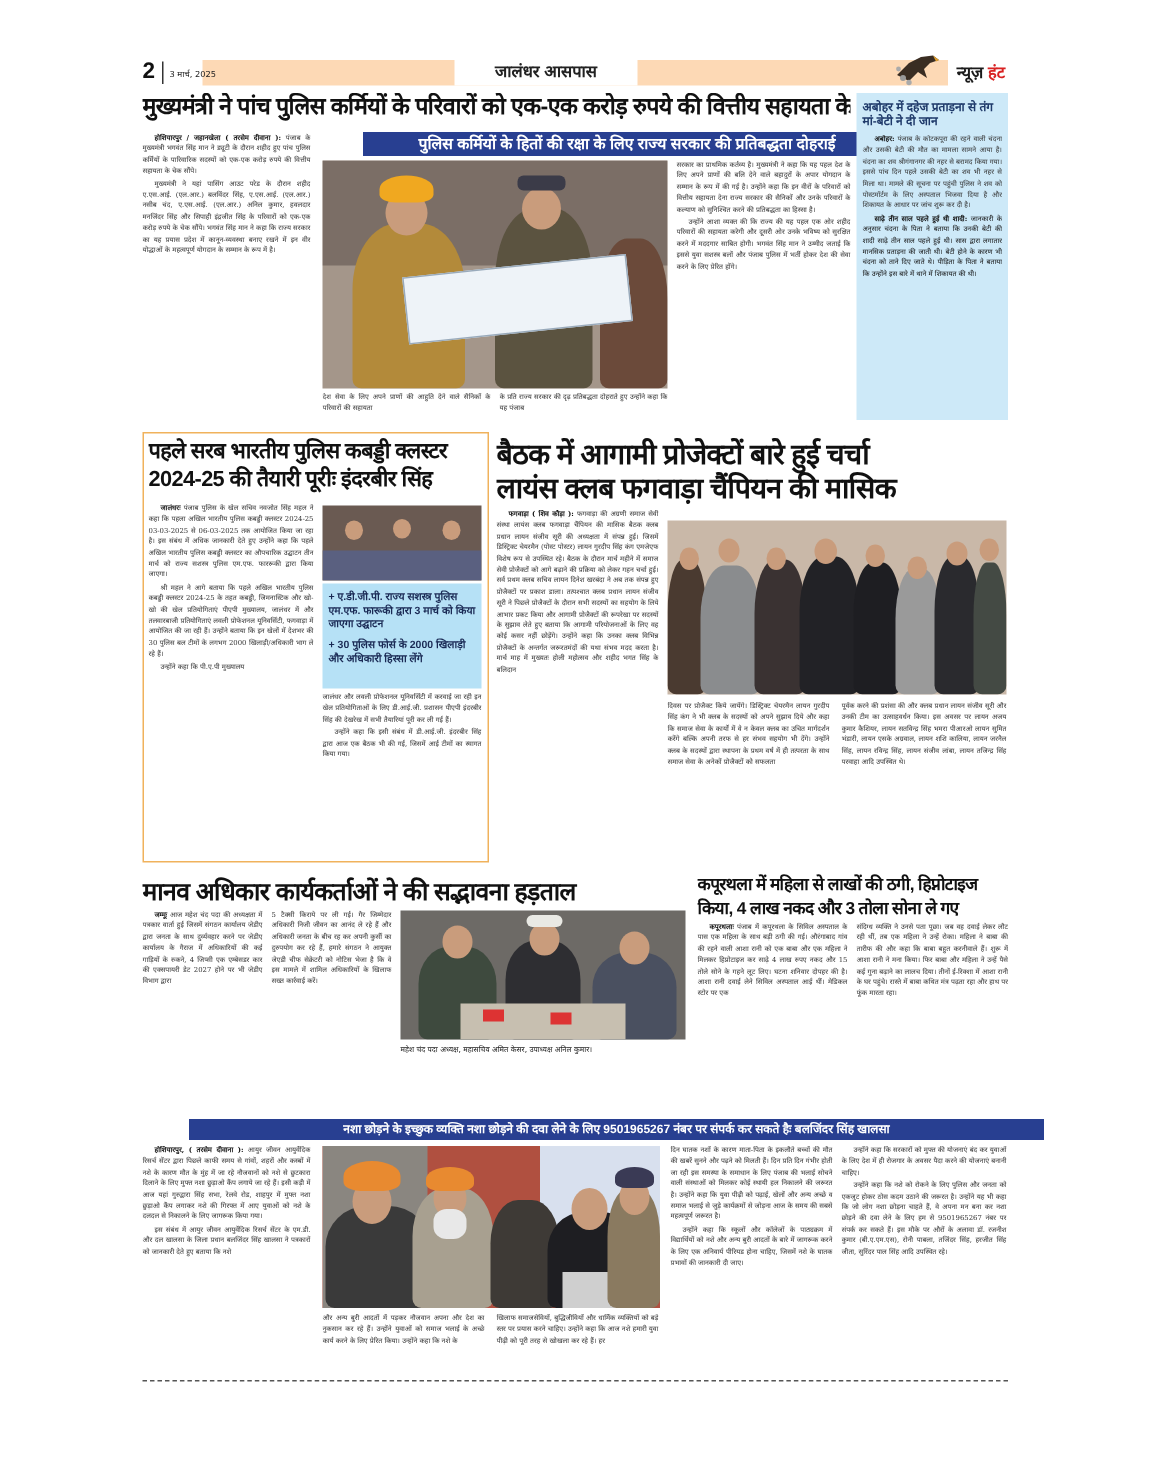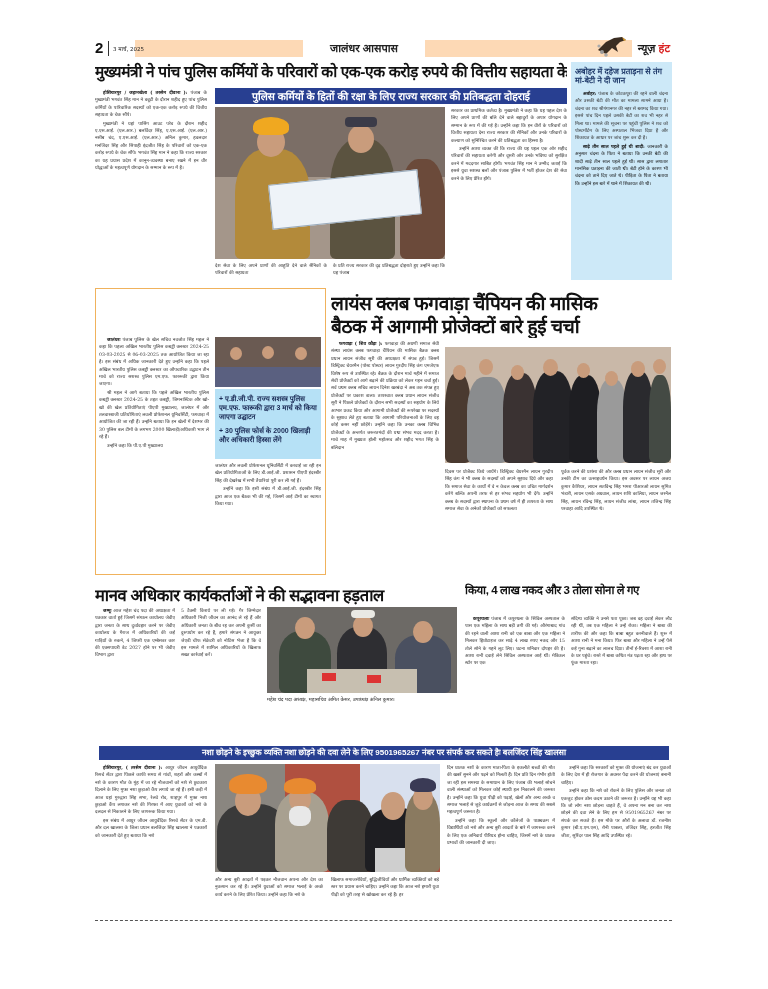--- a/index.html
+++ b/index.html
@@ -27,21 +27,21 @@
   .logo-text .a { color: #1b1b1b; }
   .logo-text .b { color: #d92222; }
 
   
   .sidebox { left: 476px; top: 22px; width: 101px; height: 218px; background: #cde9f8; }
   .sidebox h3 { font-family: "Liberation Sans", sans-serif; font-size: 8px; line-height: 9px; color: #1f3a6a; padding: 5px 4px 3px; font-weight: bold; }
   .sidebox .txt { position: absolute; left: 4px; top: 28px; width: 93px; height: 186px; }
   .sidebox .sub { font-weight: bold; text-indent: 8px; color: #111; }
 
   
-  .bluebar { background: #283f91; color: #fff; font-family: "Liberation Sans", sans-serif; font-weight: bold; white-space: nowrap; overflow: hidden; text-align: center; }
+  .bluebar { background: #283f91; color: #fff; font-family: "Liberation Sans", sans-serif; font-weight: bold; white-space: nowrap; overflow: hidden; text-align: center; margin-left: 27px; }
 
   
   .bullets { background: #b6e1f6; padding: 5px 4px; }
   .bullets div { font-family: "Liberation Sans", sans-serif; font-size: 7px; line-height: 9px; color: #1a2a55; font-weight: bold; margin-bottom: 5px; }
 
   .orangebox { border: 1.5px solid #f0b25c; }
   .caption { font-size: 5px; color: #222; white-space: nowrap; font-family: "DejaVu Sans", sans-serif; }
   .dashed { border-top: 1.5px dashed #555; }
 </style>
 </head>
@@ -98,20 +98,24 @@
 
   <div class="abs sidebox">
     <h3>अबोहर में दहेज प्रताड़ना से तंग मां-बेटी ने दी जान</h3>
     <div class="txt">
       <p><b>अबोहर:</b> <span>पंजाब के कोटकपूरा की रहने वाली चंदना और उसकी बेटी की मौत का मामला सामने आया है। चंदना का शव श्रीगंगानगर की नहर से बरामद किया गया। इससे पांच दिन पहले उसकी बेटी का शव भी नहर से मिला था। मामले की सूचना पर पहुंची पुलिस ने शव को पोस्टमॉर्टम के लिए अस्पताल भिजवा दिया है और शिकायत के आधार पर जांच शुरू कर दी है।</span></p>
       <p class="sub"><b>साढ़े तीन साल पहले हुई थी शादी:</b> <span style="font-weight:normal">जानकारी के अनुसार चंदना के पिता ने बताया कि उनकी बेटी की शादी साढ़े तीन साल पहले हुई थी। सास द्वारा लगातार मानसिक प्रताड़ना की जाती थी। बेटी होने के कारण भी चंदना को ताने दिए जाते थे। पीड़िता के पिता ने बताया कि उन्होंने इस बारे में थाने में शिकायत की थी।</span></p>
     </div>
   </div>
 
   <div class="abs orangebox" style="left:0;top:248px;width:231px;height:287px;"></div>
+  <div class="abs headline" style="left:4px;top:252px;width:225px;font-size:14.5px;line-height:19px;">
+    <div>पहले सरब भारतीय पुलिस कबड्डी क्लस्टर</div>
+    <div>2024-25 की तैयारी पूरीः इंदरबीर सिंह</div>
+  </div>
   <div class="abs txt" style="left:4px;top:296px;width:110px;height:236px;">
     <p><b>जालंधरः</b> <span>पंजाब पुलिस के खेल सचिव नवजोत सिंह महल ने कहा कि पहला अखिल भारतीय पुलिस कबड्डी क्लस्टर 2024-25 03-03-2025 से 06-03-2025 तक आयोजित किया जा रहा है। इस संबंध में अधिक जानकारी देते हुए उन्होंने कहा कि पहले अखिल भारतीय पुलिस कबड्डी क्लस्टर का औपचारिक उद्घाटन तीन मार्च को राज्य सशस्त्र पुलिस एम.एफ. फाररूकी द्वारा किया जाएगा।</span></p>
     <p>श्री महल ने आगे बताया कि पहले अखिल भारतीय पुलिस कबड्डी क्लस्टर 2024-25 के तहत कबड्डी, जिमनास्टिक और खो-खो की खेल प्रतियोगिताएं पीएपी मुख्यालय, जालंधर में और तलवारबाजी प्रतियोगिताएं लवली प्रोफेशनल यूनिवर्सिटी, फगवाड़ा में आयोजित की जा रही हैं। उन्होंने बताया कि इन खेलों में देशभर की 30 पुलिस बल टीमों के लगभग 2000 खिलाड़ी/अधिकारी भाग ले रहे हैं।</p>
     <p>उन्होंने कहा कि पी.ए.पी मुख्यालय</p>
   </div>
   <div class="abs photo" style="left:120px;top:297px;width:106px;height:50px;background:#6a5a52;">
     <div class="abs" style="left:0;top:30px;width:106px;height:20px;background:#5a6080;"></div>
     <div class="head" style="left:15px;top:10px;width:12px;height:13px;"></div>
     <div class="head" style="left:47px;top:9px;width:12px;height:13px;"></div>
     <div class="head" style="left:80px;top:10px;width:12px;height:13px;"></div>
@@ -119,22 +123,22 @@
   <div class="abs bullets" style="left:120px;top:349px;width:106px;height:70px;">
     <div>+ ए.डी.जी.पी. राज्य सशस्त्र पुलिस एम.एफ. फारूकी द्वारा 3 मार्च को किया जाएगा उद्घाटन</div>
     <div>+ 30 पुलिस फोर्स के 2000 खिलाड़ी और अधिकारी हिस्सा लेंगे</div>
   </div>
   <div class="abs txt" style="left:120px;top:422px;width:106px;height:110px;">
     <p style="text-indent:0">जालंधर और लवली प्रोफेशनल यूनिवर्सिटी में करवाई जा रही इन खेल प्रतियोगिताओं के लिए डी.आई.जी. प्रशासन पीएपी इंदरबीर सिंह की देखरेख में सभी तैयारियां पूरी कर ली गई हैं।</p>
     <p>उन्होंने कहा कि इसी संबंध में डी.आई.जी. इंदरबीर सिंह द्वारा आज एक बैठक भी की गई, जिसमें आई टीमों का स्वागत किया गया।</p>
   </div>
 
   <div class="abs headline" style="left:236px;top:252px;width:340px;font-size:19px;line-height:23px;">
+    <div>बैठक में आगामी प्रोजेक्टों बारे हुई चर्चा</div>
     <div>लायंस क्लब फगवाड़ा चैंपियन की मासिक</div>
-    <div>बैठक में आगामी प्रोजेक्टों बारे हुई चर्चा</div>
   </div>
   <div class="abs txt" style="left:236px;top:300px;width:108px;height:236px;">
     <p><b>फगवाड़ा ( शिव कौड़ा ):</b> <span>फगवाड़ा की अग्रणी समाज सेवी संस्था लायंस क्लब फगवाड़ा चैंपियन की मासिक बैठक क्लब प्रधान लायन संजीव सूरी की अध्यक्षता में संपन्न हुई। जिसमें डिस्ट्रिक्ट चेयरमैन (पोस्ट पोस्टर) लायन गुरदीप सिंह कंग एमजेएफ विशेष रूप से उपस्थित रहे। बैठक के दौरान मार्च महीने में समाज सेवी प्रोजैक्टों को आगे बढ़ाने की प्रक्रिया को लेकर गहन चर्चा हुई। सर्व प्रथम क्लब सचिव लायन दिनेश खरबंदा ने अब तक संपन्न हुए प्रोजैक्टों पर प्रकाश डाला। तत्पश्चात क्लब प्रधान लायन संजीव सूरी ने पिछले प्रोजैक्टों के दौरान सभी सदस्यों का सहयोग के लिये आभार प्रकट किया और आगामी प्रोजैक्टों की रूपरेखा पर सदस्यों के सुझाव लेते हुए बताया कि आगामी परियोजनाओं के लिए वह कोई कसर नहीं छोड़ेंगे। उन्होंने कहा कि उनका क्लब विभिन्न प्रोजैक्टों के अन्तर्गत जरूरतमंदों की यथा संभव मदद करता है। मार्च माह में मुख्यतः होली महोत्सव और शहीद भगत सिंह के बलिदान</span></p>
   </div>
   <div class="abs photo" style="left:350px;top:307px;width:226px;height:116px;background:#c9b8a8;">
     <div class="person" style="left:0;width:26px;height:90px;background:#4a3a30;"></div>
     <div class="person" style="left:22px;width:40px;height:86px;background:#8a8c8e;"></div>
     <div class="person" style="left:58px;width:34px;height:90px;background:#3a3232;"></div>
     <div class="person" style="left:88px;width:40px;height:92px;background:#222226;"></div>
     <div class="person" style="left:124px;width:32px;height:88px;background:#1e1e22;"></div>
@@ -166,20 +170,21 @@
     <div class="head" style="left:86px;top:8px;width:20px;height:22px;"></div>
     <div class="abs" style="left:84px;top:3px;width:24px;height:8px;background:#e9e9e4;border-radius:6px;"></div>
     <div class="head" style="left:146px;top:14px;width:20px;height:22px;"></div>
     <div class="abs" style="left:40px;top:62px;width:110px;height:24px;background:#c7bfb0;"></div>
     <div class="abs" style="left:55px;top:66px;width:14px;height:8px;background:#d33;"></div>
     <div class="abs" style="left:100px;top:68px;width:14px;height:8px;background:#d33;"></div>
   </div>
   <div class="abs caption" style="left:172px;top:656px;width:190px;">महेश चंद पदा अध्यक्ष, महासचिव अमित केसर, उपाध्यक्ष अनिल कुमार।</div>
 
   <div class="abs headline" style="left:370px;top:542px;width:207px;font-size:11.5px;line-height:16px;">
+    <div>कपूरथला में महिला से लाखों की ठगी, हिप्नोटाइज</div>
     <div>किया, 4 लाख नकद और 3 तोला सोना ले गए</div>
   </div>
   <div class="abs txt" style="left:370px;top:575px;width:100px;height:102px;">
     <p><b>कपूरथलाः</b> <span>पंजाब में कपूरथला के सिविल अस्पताल के पास एक महिला के साथ बड़ी ठगी की गई। औरंगाबाद गांव की रहने वाली आशा रानी को एक बाबा और एक महिला ने मिलकर हिप्नोटाइज कर साढ़े 4 लाख रुपए नकद और 15 तोले सोने के गहने लूट लिए। घटना शनिवार दोपहर की है। आशा रानी दवाई लेने सिविल अस्पताल आई थीं। मेडिकल स्टोर पर एक</span></p>
   </div>
   <div class="abs txt" style="left:476px;top:575px;width:101px;height:102px;">संदिग्ध व्यक्ति ने उनसे पता पूछा। जब वह दवाई लेकर लौट रही थीं, तब एक महिला ने उन्हें रोका। महिला ने बाबा की तारीफ की और कहा कि बाबा बहुत करनीवाले हैं। शुरू में आशा रानी ने मना किया। फिर बाबा और महिला ने उन्हें पैसे कई गुना बढ़ाने का लालच दिया। तीनों ई-रिक्शा में आशा रानी के घर पहुंचे। रास्ते में बाबा कथित मंत्र पढ़ता रहा और हाथ पर फूंक मारता रहा।</div>
 
   <div class="abs bluebar" style="left:4px;top:706px;width:570px;height:14px;font-size:8px;line-height:14px;">नशा छोड़ने के इच्छुक व्यक्ति नशा छोड़ने की दवा लेने के लिए 9501965267 नंबर पर संपर्क कर सकते हैः बलजिंदर सिंह खालसा</div>
 
   <div class="abs txt" style="left:0;top:724px;width:112px;height:196px;">

